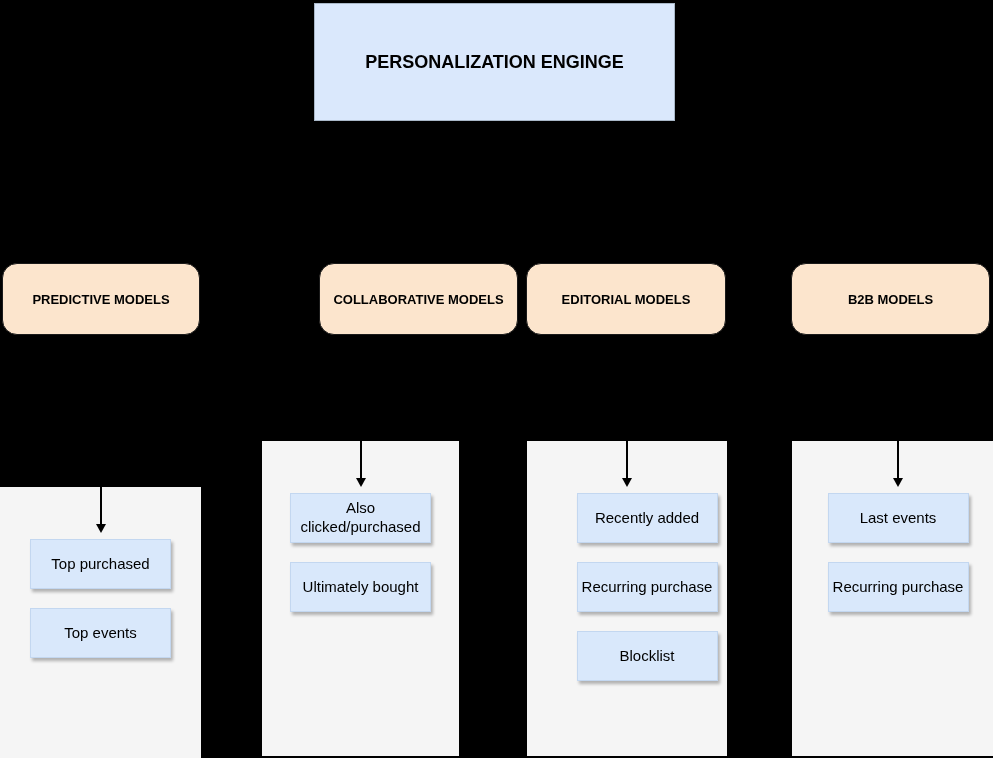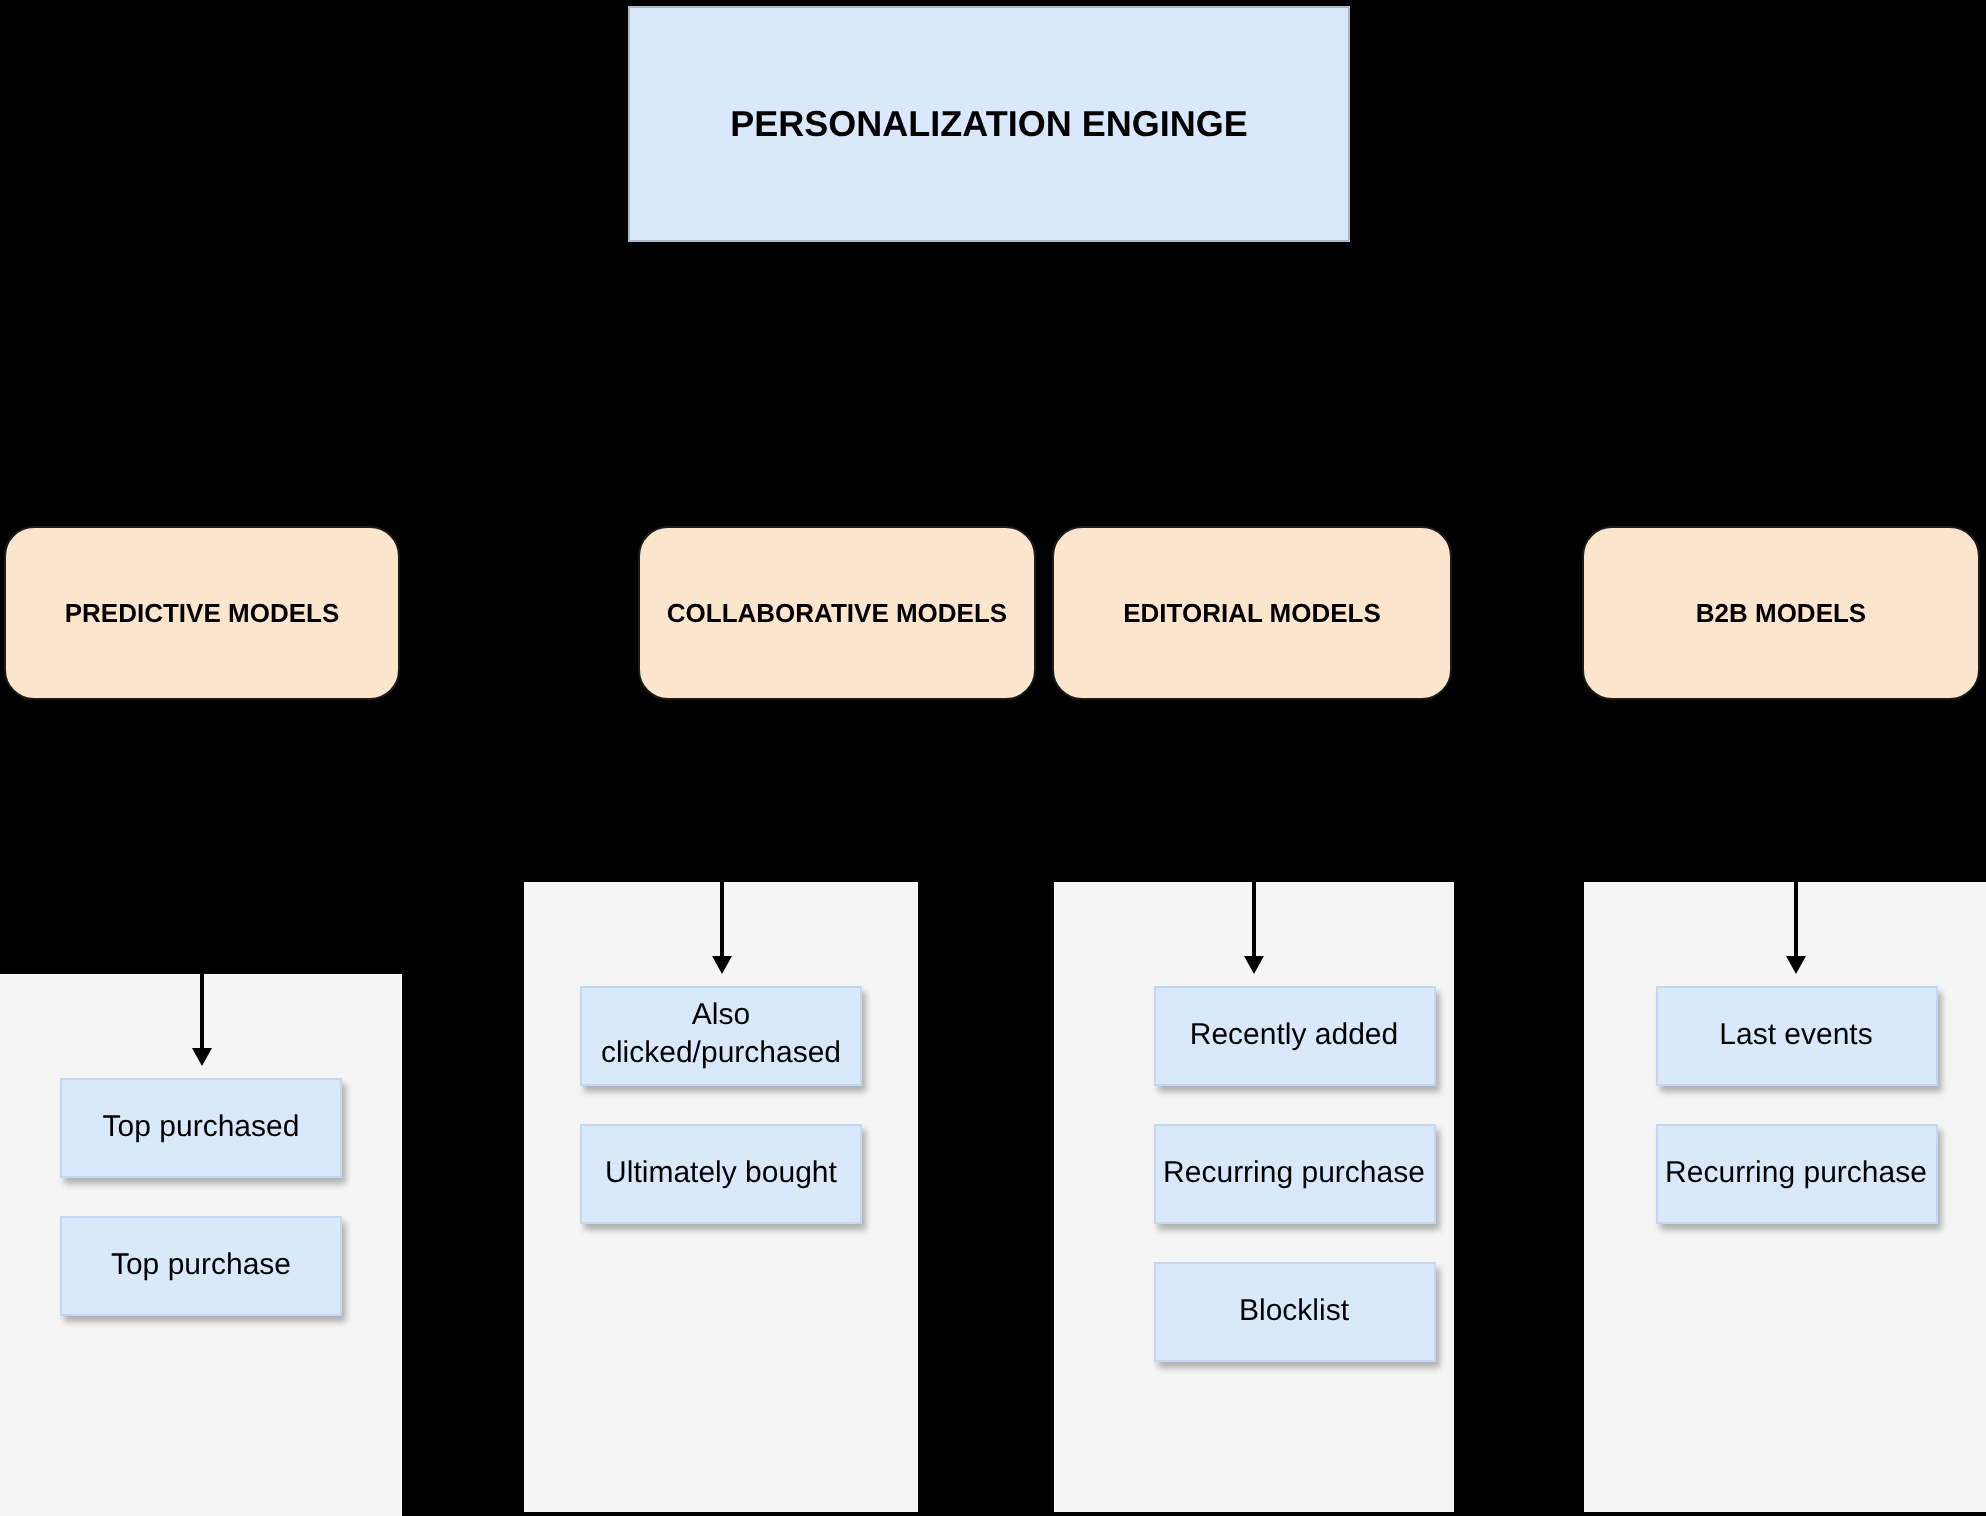--- a/index.html
+++ b/index.html
@@ -33,21 +33,21 @@
     font-size: 18px;
     font-weight: bold;
     color: #000;
     text-align: center;
   }
 
   
   .header-box {
     position: absolute;
     top: 263px;
-    height: 87px;
+    height: 72px;
     background: var(--header-fill, #fce5cd);
     border: 1px solid var(--header-border, #000);
     border-radius: 15px;
     box-sizing: border-box;
     display: flex;
     align-items: center;
     justify-content: center;
   }
   .header-box span {
     font-size: 13px;
@@ -138,21 +138,21 @@
   </div>
   <div class="container cb1">
     <div class="arrow">
       <div class="arrow-line"></div>
       <div class="arrow-head"></div>
     </div>
     <div class="item">
       <span>Top purchased</span>
     </div>
     <div class="item">
-      <span>Top purchase</span>
+      <span>Top events</span>
     </div>
   </div>
 
   <div class="header-box hb2">
     <span>COLLABORATIVE MODELS</span>
   </div>
   <div class="container cb2">
     <div class="arrow">
       <div class="arrow-line"></div>
       <div class="arrow-head"></div>

